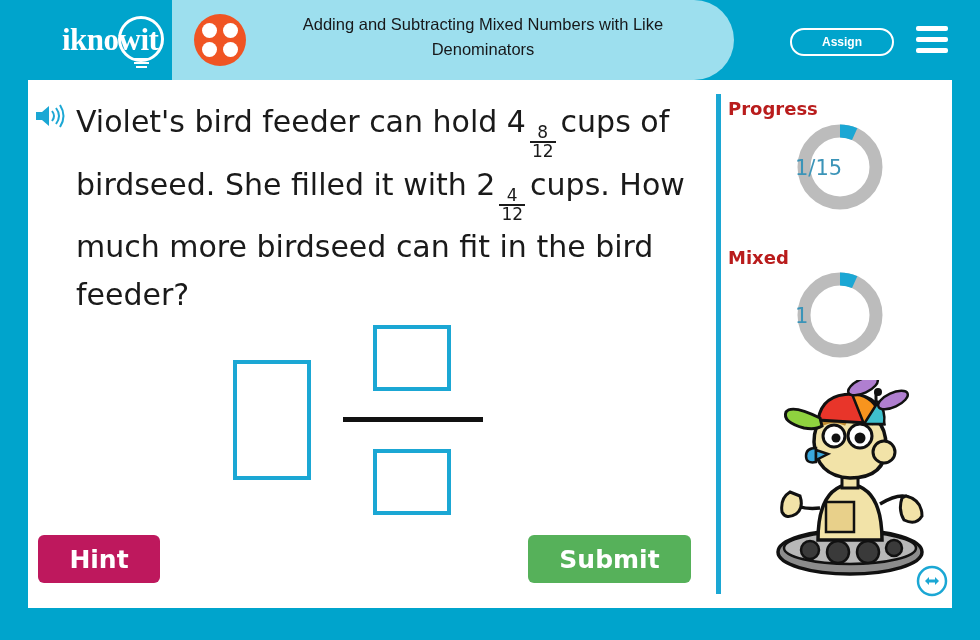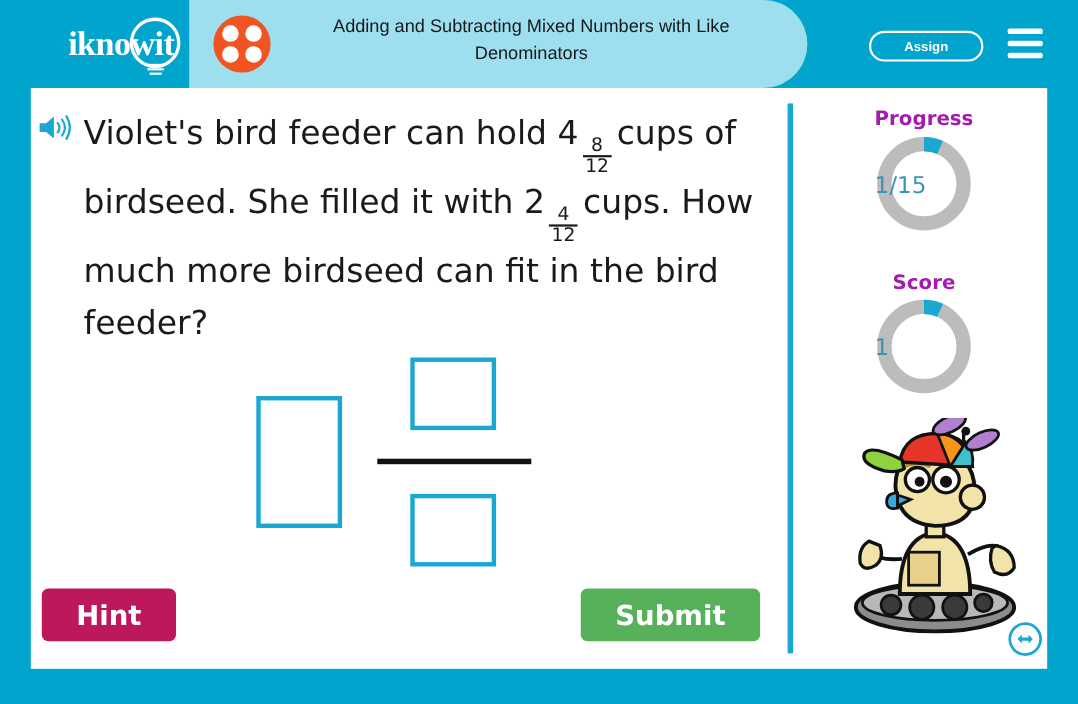--- a/index.html
+++ b/index.html
@@ -261,24 +261,24 @@
 
   
   .right-panel {
     position: absolute;
     left: 700px; top: 0;
     width: 224px; height: 528px;
   }
   .stat-label {
     position: absolute;
     width: 224px;
-    text-align: center;
+    text-align: left;
     font-size: 18px;
     font-weight: bold;
-    color: #a21caf;
+    color: #b91c1c;
     font-family: "DejaVu Sans", sans-serif;
   }
   .stat-label.progress { top: 18px; }
   .stat-label.score    { top: 167px; }
   .ring { position: absolute; left: 67px; }
   .ring.progress { top: 42px; }
   .ring.score    { top: 190px; }
   .ring-value {
     position: absolute;
     width: 90px;
@@ -374,21 +374,21 @@
 
       <div class="stat-label progress">Progress</div>
       <div class="ring progress">
         <svg width="90" height="90" viewBox="0 0 90 90">
           <circle cx="45" cy="45" r="36" fill="none" stroke="#bcbcbc" stroke-width="13"></circle>
           <circle cx="45" cy="45" r="36" fill="none" stroke="#1ba7d4" stroke-width="13" stroke-dasharray="15.1 211.1" transform="rotate(-90 45 45)"></circle>
         </svg>
         <div class="ring-value">1/15</div>
       </div>
 
-      <div class="stat-label score">Score</div>
+      <div class="stat-label score">Mixed</div>
       <div class="ring score">
         <svg width="90" height="90" viewBox="0 0 90 90">
           <circle cx="45" cy="45" r="36" fill="none" stroke="#bcbcbc" stroke-width="13"></circle>
           <circle cx="45" cy="45" r="36" fill="none" stroke="#1ba7d4" stroke-width="13" stroke-dasharray="15.1 211.1" transform="rotate(-90 45 45)"></circle>
         </svg>
         <div class="ring-value">1</div>
       </div>
 
       <div class="mascot">
         <svg width="180" height="200" viewBox="0 0 180 200">

